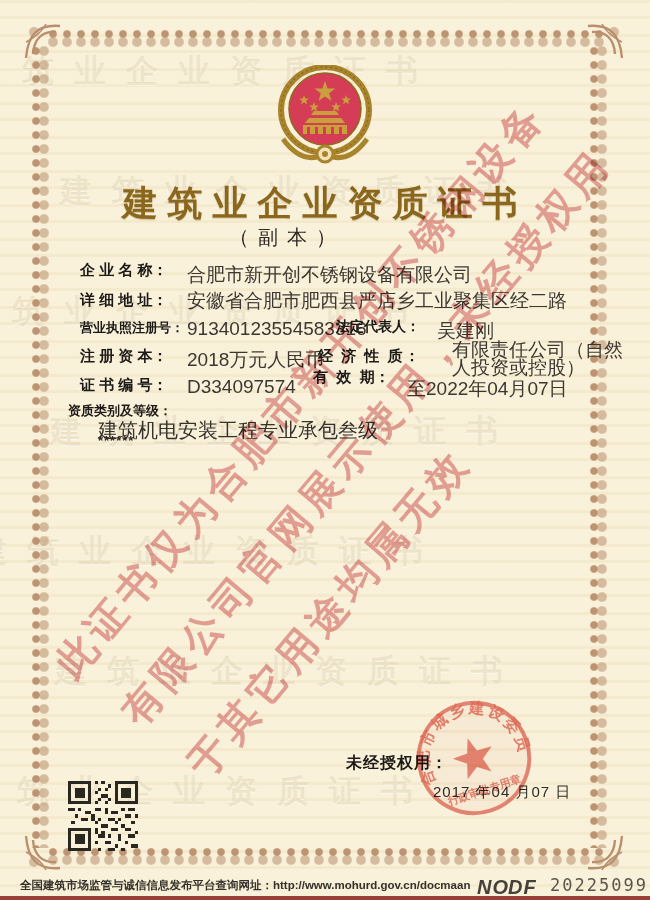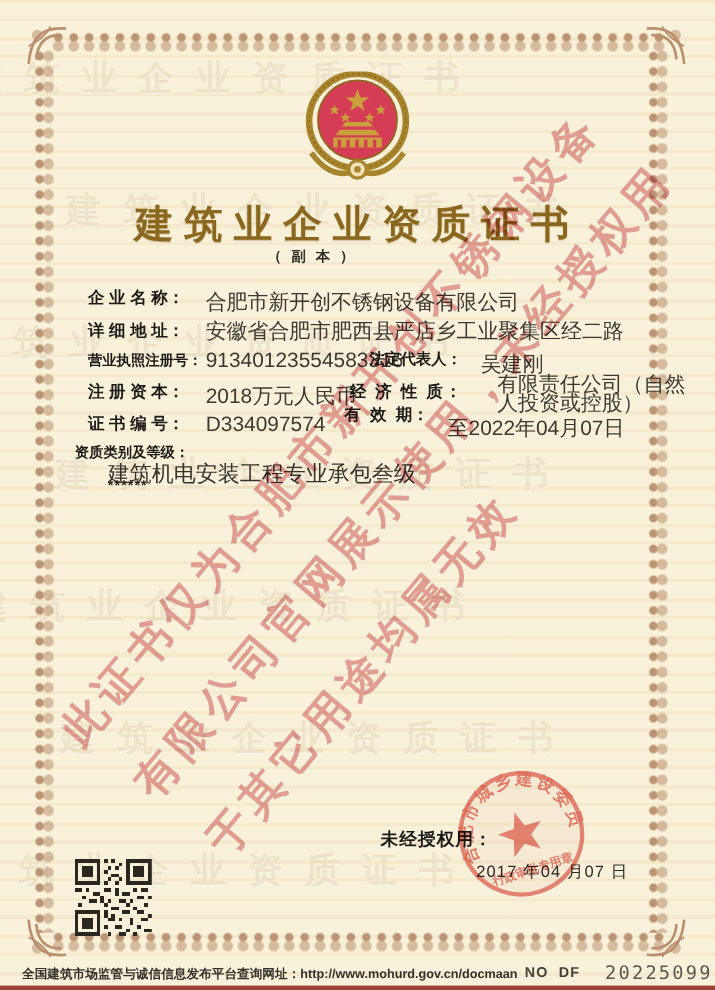--- a/index.html
+++ b/index.html
@@ -31,35 +31,35 @@
   .corner{position:absolute;width:40px;height:40px;z-index:1;}
   
   .lbl{position:absolute;font-weight:700;color:#1c1a17;font-size:15px;white-space:pre;z-index:2;text-align:right;}
   .val{position:absolute;color:#3c3831;font-size:19px;white-space:pre;z-index:2;}
   .small-lbl{font-size:13px;}
   
   .title{position:absolute;left:0;width:650px;text-align:center;z-index:2;
     font-size:35px;font-weight:700;color:#8a671c;letter-spacing:10px;
     text-shadow:0 1px 1px rgba(120,85,20,.35);}
   .subtitle{position:absolute;left:0;width:574px;text-align:center;z-index:2;
-    font-size:13px;font-weight:700;color:#2e2b26;letter-spacing:9px;}
+    font-size:20px;font-weight:400;color:#2e2b26;letter-spacing:9px;}
   
   .wm{position:absolute;white-space:nowrap;z-index:6;
     font-size:40px;font-weight:700;letter-spacing:6px;
     color:rgba(216,112,118,.62);mix-blend-mode:multiply;
     transform:rotate(-50deg);transform-origin:0 50%;}
   
   .issue-lbl{position:absolute;font-weight:700;color:#1c1a17;font-size:16px;z-index:2;letter-spacing:1px;}
   .date{position:absolute;color:#2e2b26;font-size:15px;z-index:2;letter-spacing:1px;}
   .ministry{position:absolute;color:#241f19;font-size:11px;font-weight:700;z-index:2;letter-spacing:0px;}
   .seal{position:absolute;z-index:5;mix-blend-mode:multiply;opacity:.88;}
   .qr{position:absolute;z-index:3;}
   
   .footer-query{position:absolute;font-size:11.5px;font-weight:700;color:#34312b;z-index:2;white-space:nowrap;text-align:center;}
-  .footer-no{position:absolute;font-size:13px;font-weight:700;color:#44413a;z-index:2;letter-spacing:1px;}
+  .footer-no{position:absolute;font-size:20px;font-weight:700;color:#44413a;z-index:2;letter-spacing:1px;font-style:italic;}
   .serial{position:absolute;font-family:"DejaVu Sans Mono","Liberation Mono",monospace;
     font-size:17px;color:#5a564e;z-index:2;letter-spacing:2px;}
   .bottom-strip{position:absolute;left:0;bottom:0;width:650px;height:4px;background:#9b4036;z-index:7;}
 </style>
 </head>
 <body>
 
 <div class="page">
 
   <div class="emboss" style="left:-30px;top:50px">建筑业企业资质证书</div>

